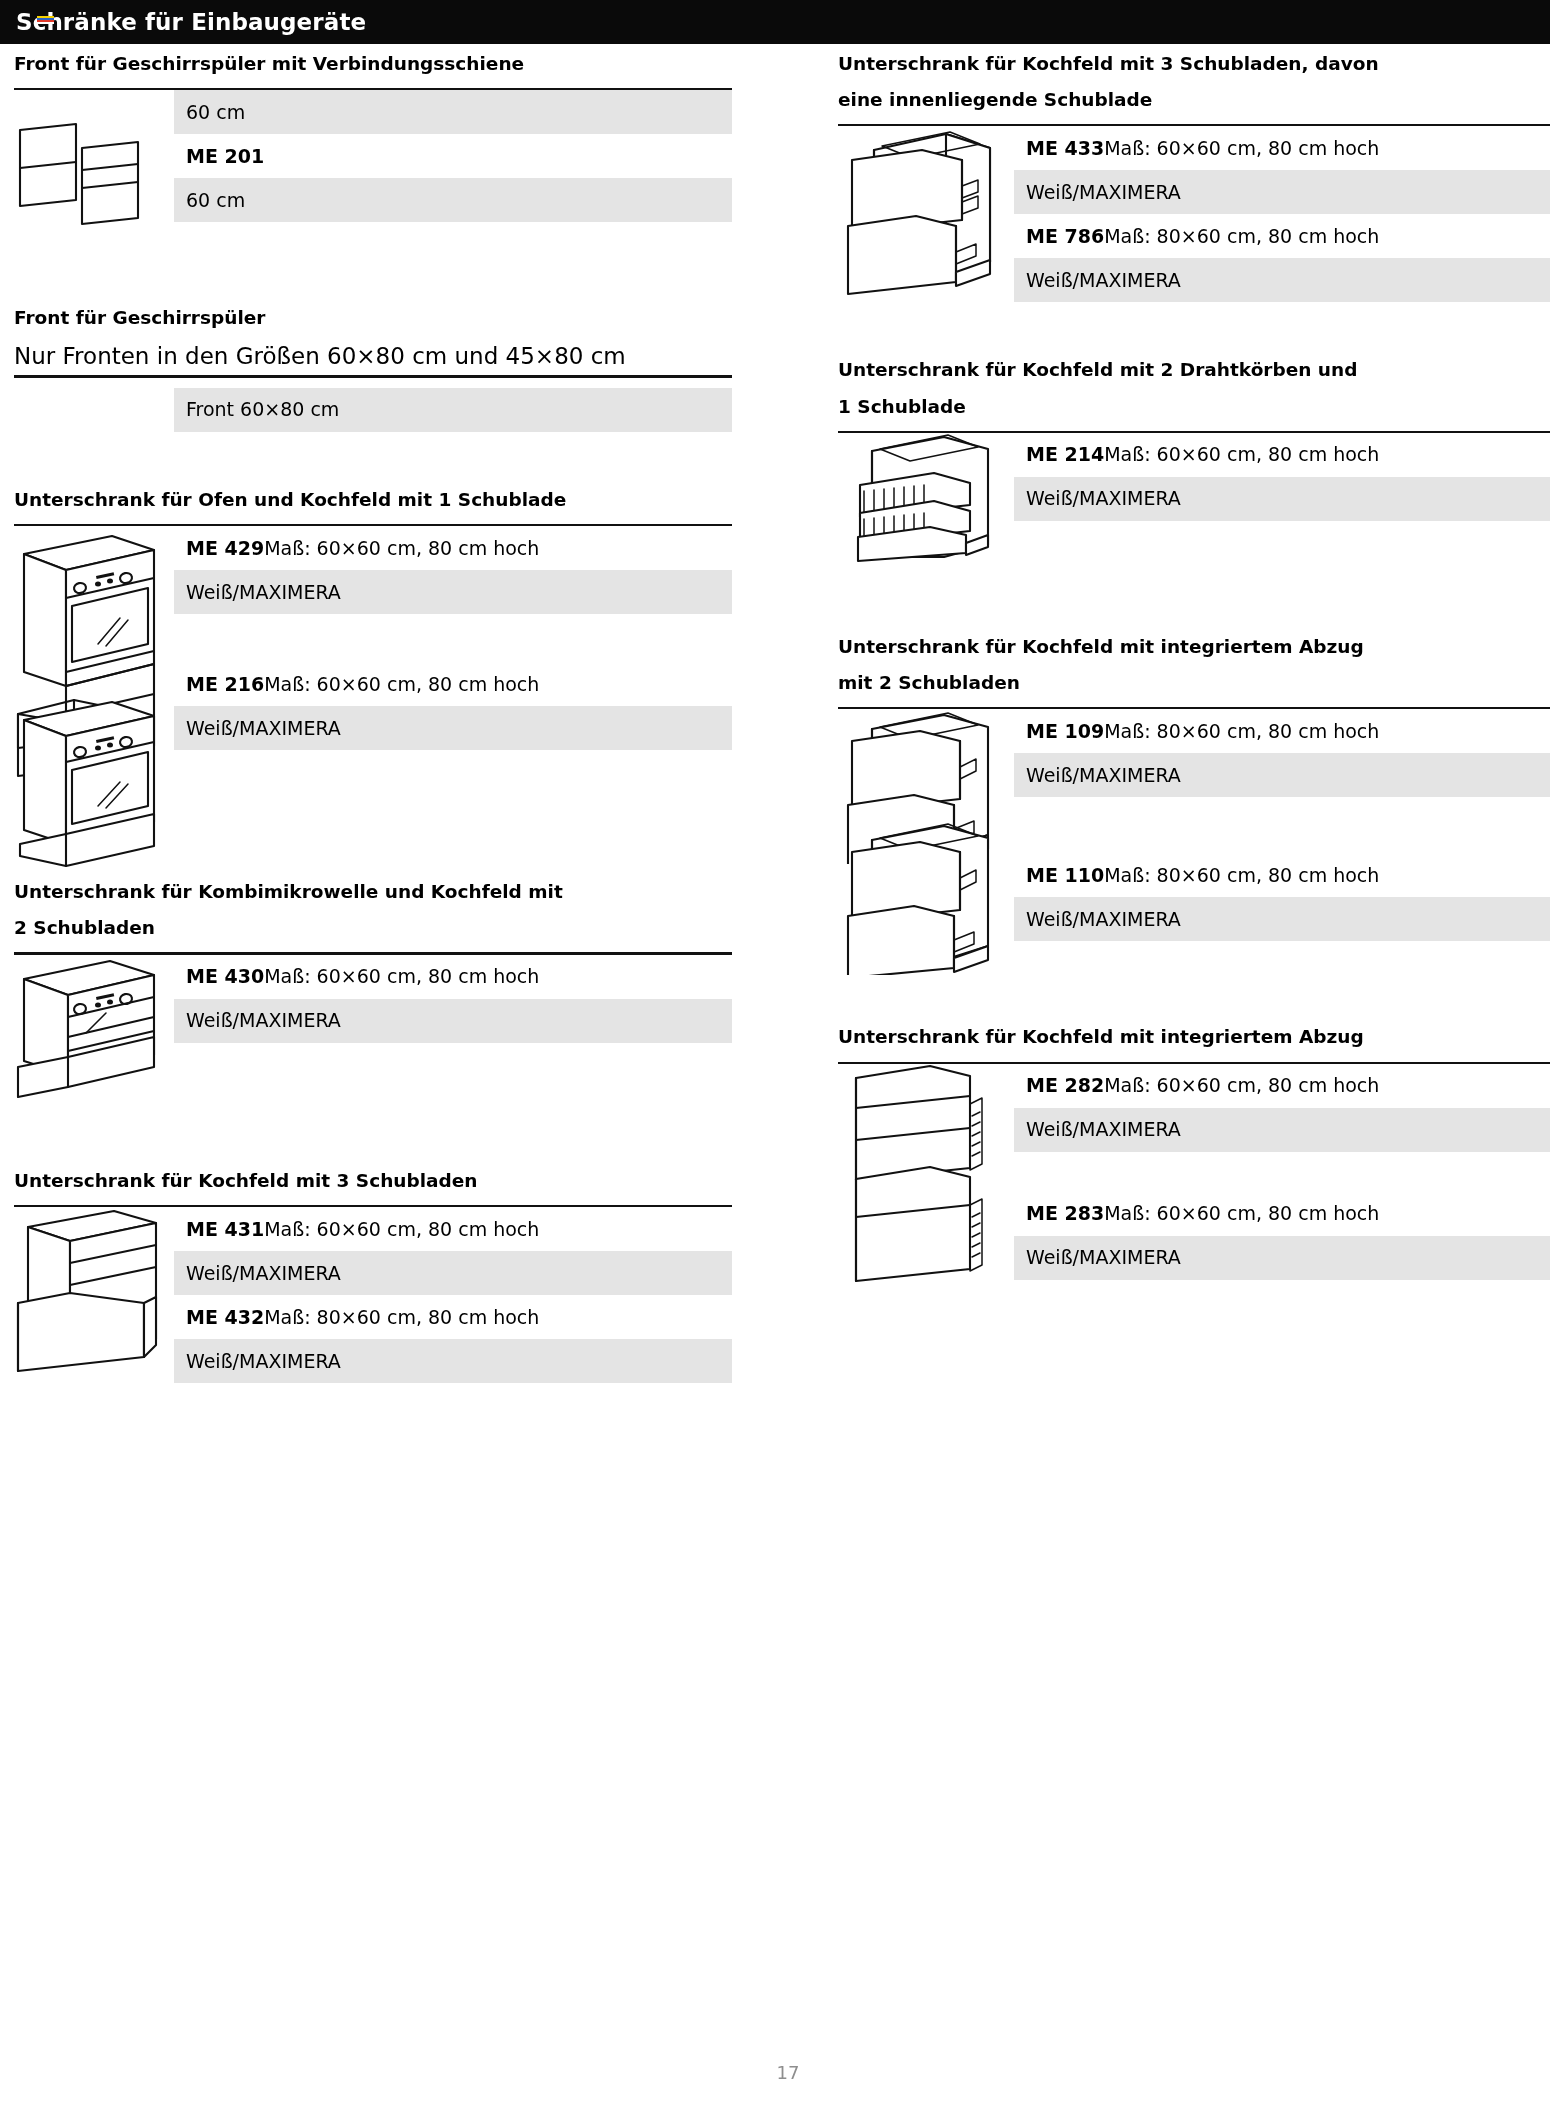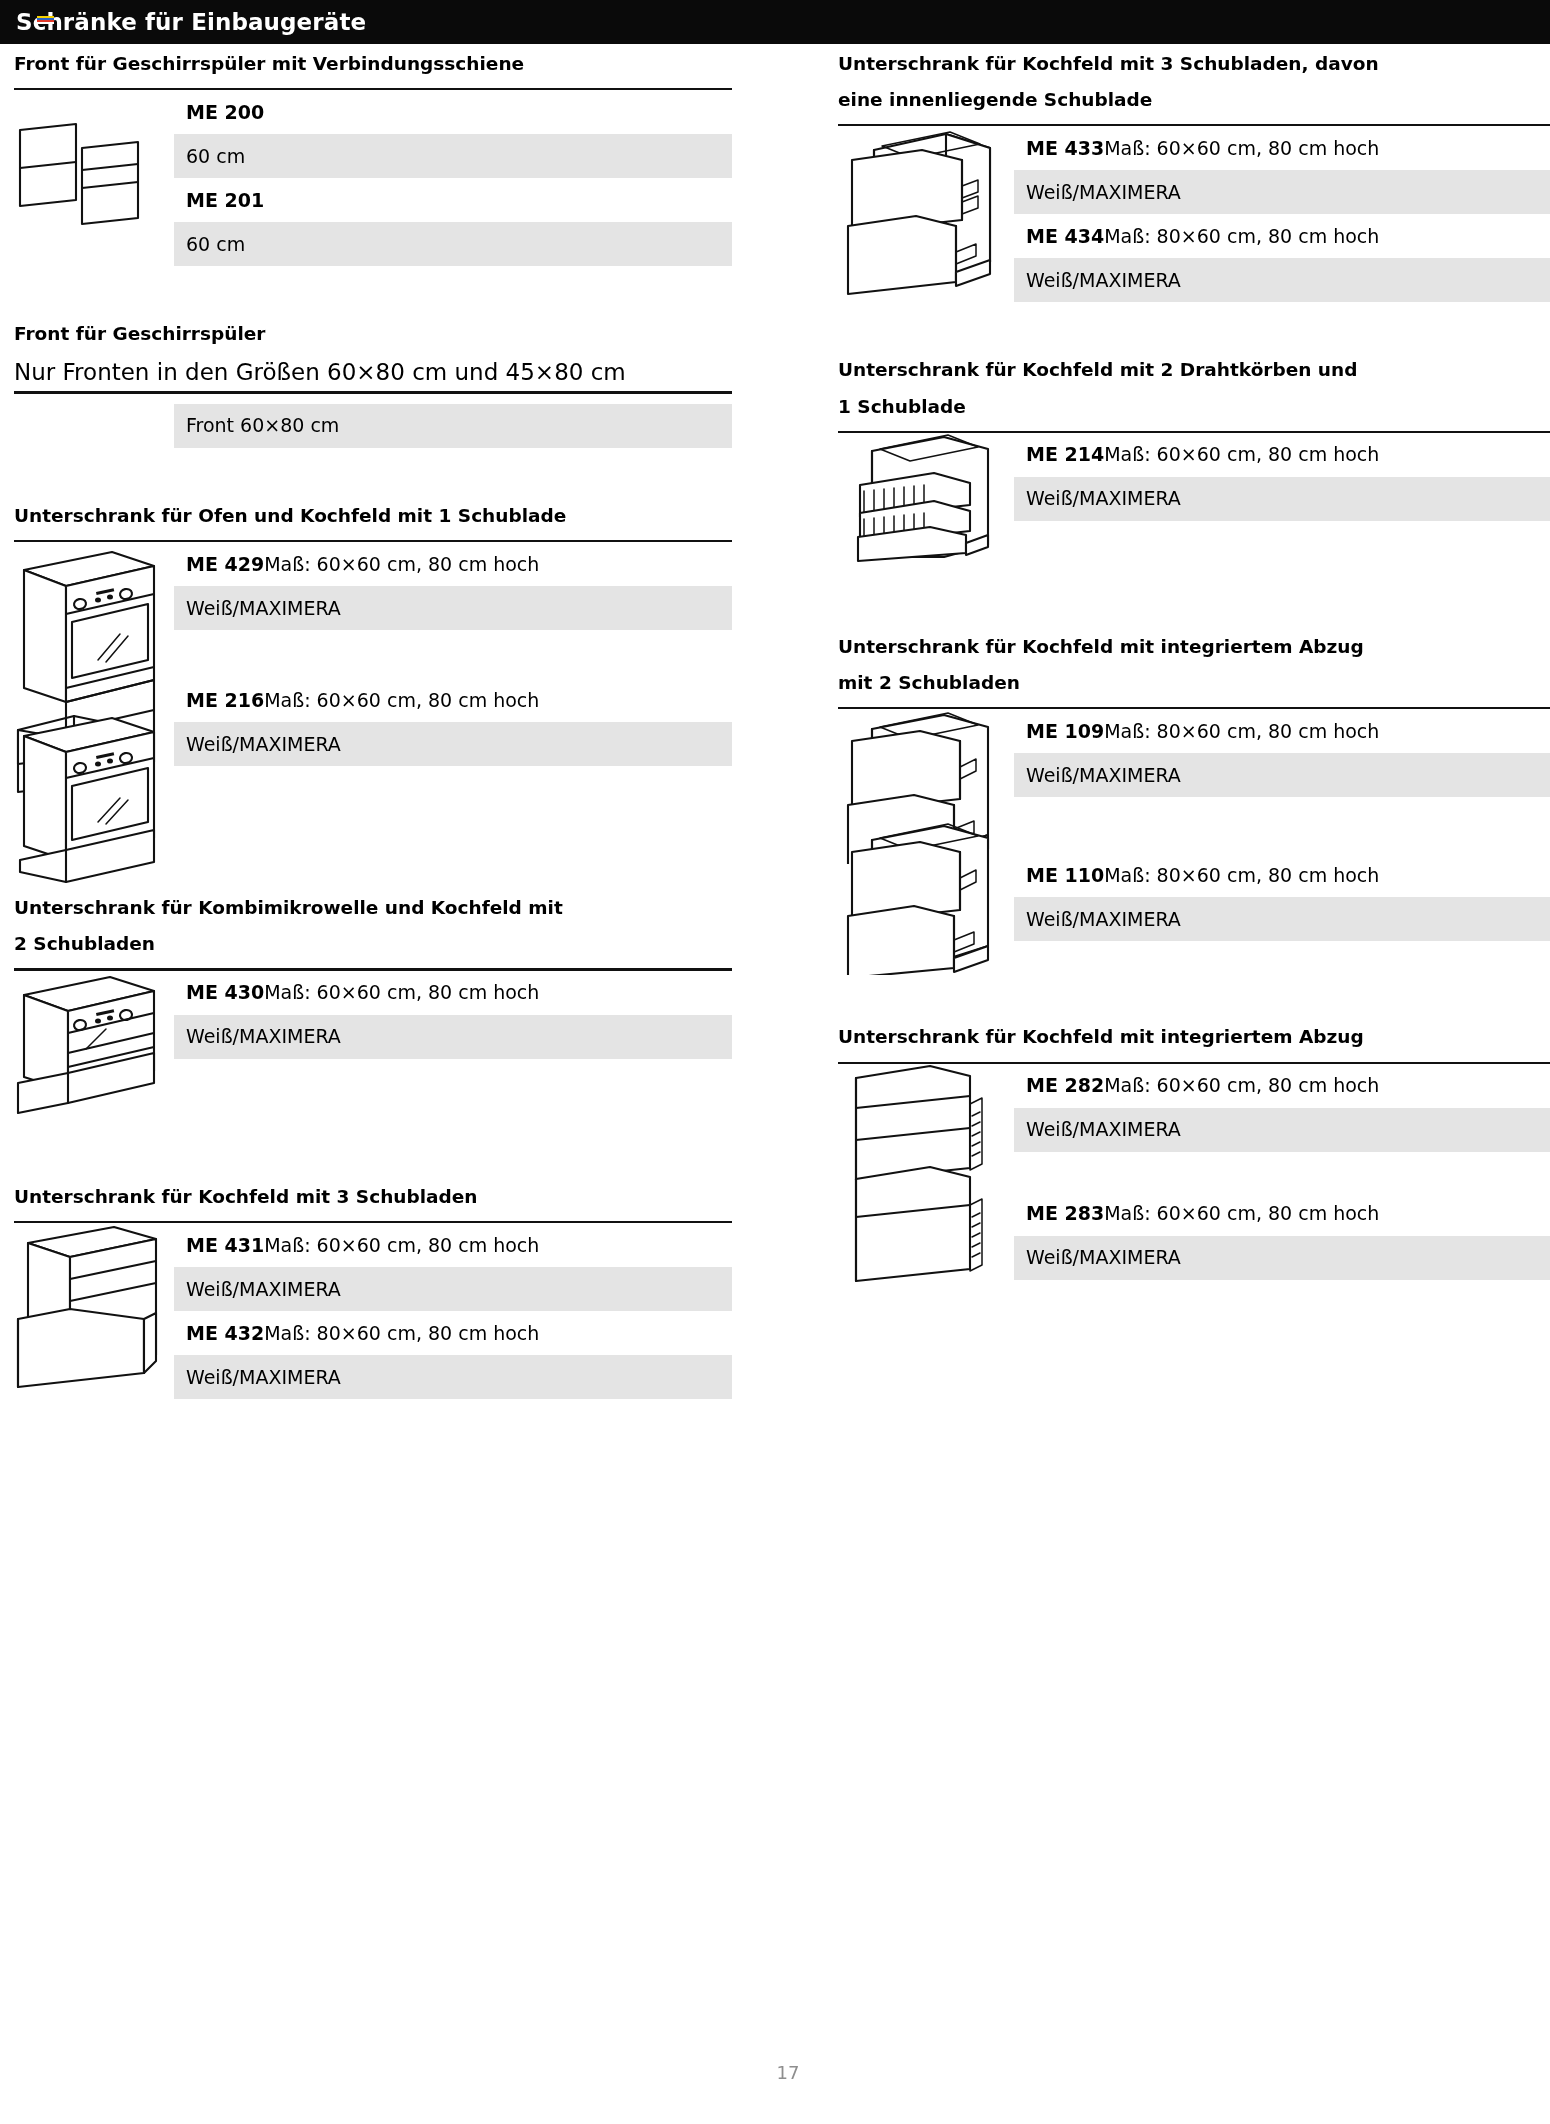--- a/index.html
+++ b/index.html
@@ -159,23 +159,20 @@
         <div class="art-col">
           <svg class="art" width="160" height="160" viewBox="0 0 160 160">
             <polygon class="fillw" points="6,40 62,34 62,110 6,116"></polygon>
             <line class="ln" x1="6" y1="78" x2="62" y2="72"></line>
             <polygon class="fillw" points="68,58 124,52 124,128 68,134"></polygon>
             <line class="ln" x1="68" y1="80" x2="124" y2="74"></line>
             <line class="ln" x1="68" y1="98" x2="124" y2="92"></line>
           </svg>
         </div>
         <div class="txt-col">
-          <div class="row white">
-              <b>ME 200</b>
-            </div>
           <div class="row gray">
               <span>60 cm</span>
             </div>
           <div class="row white">
               <b>ME 201</b>
             </div>
           <div class="row gray">
               <span>60 cm</span>
             </div>
         </div>
@@ -384,21 +381,21 @@
         </div>
         <div class="txt-col">
           <div class="row white">
               <b>ME 433</b>
               <span class="lbl-rest"> Maß: 60×60 cm, 80 cm hoch</span>
             </div>
           <div class="row gray">
               <span>Weiß/MAXIMERA</span>
             </div>
           <div class="row white">
-              <b>ME 434</b>
+              <b>ME 786</b>
               <span class="lbl-rest"> Maß: 80×60 cm, 80 cm hoch</span>
             </div>
           <div class="row gray">
               <span>Weiß/MAXIMERA</span>
             </div>
         </div>
       </div>
     </div>
 
     <div class="spacer-56"></div>

